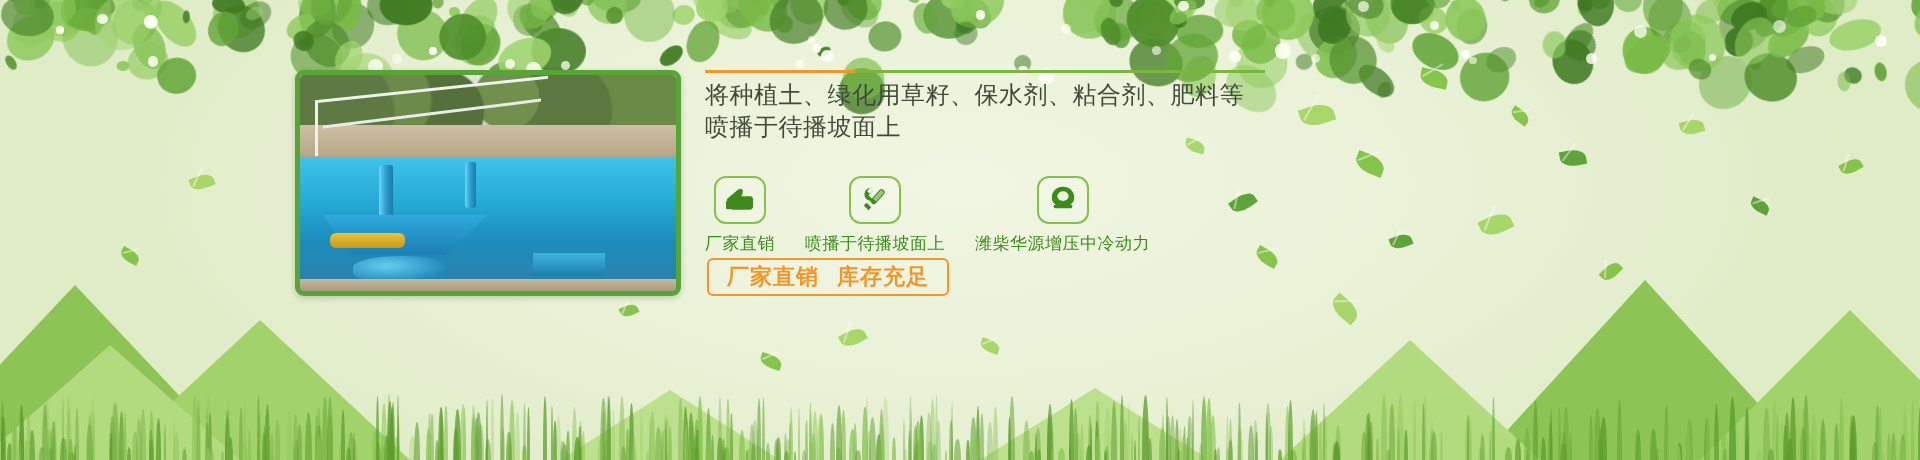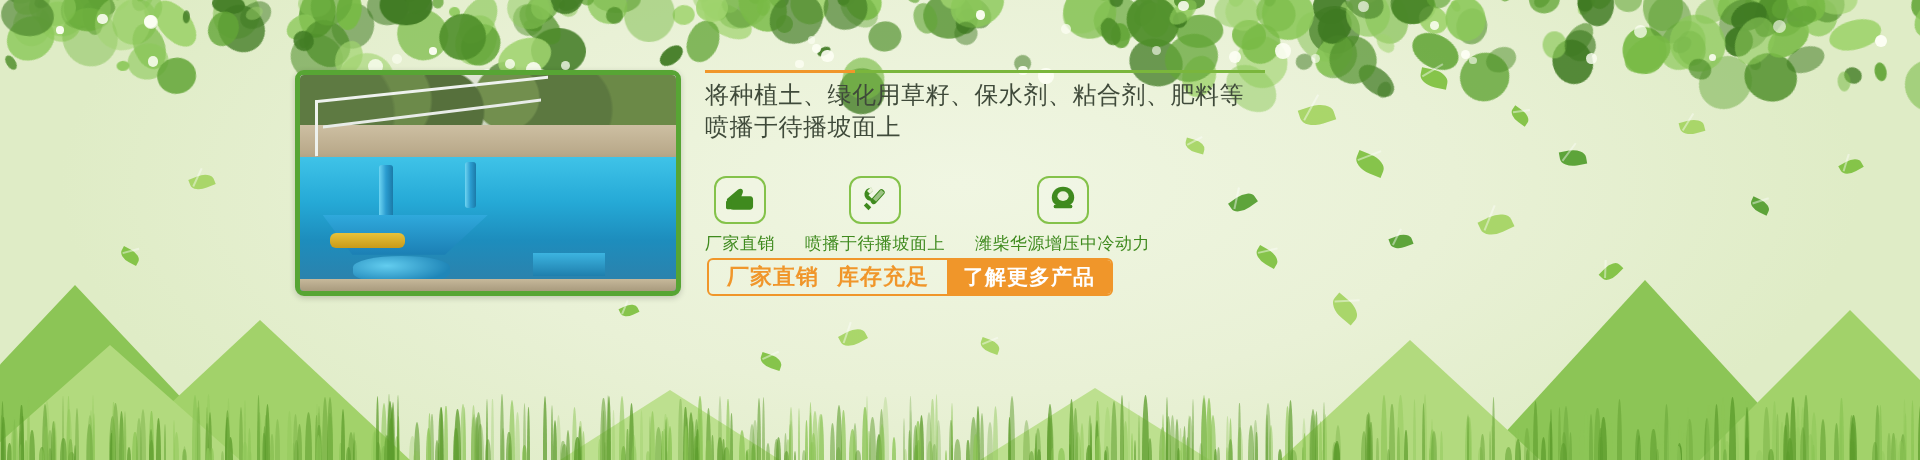--- a/index.html
+++ b/index.html
@@ -1062,17 +1062,16 @@
       </div>
 
     </div>
 
     <div class="cta">
       <div class="cta-text">
         <span>厂家直销</span>
         <span class="sp"></span>
         <span>库存充足</span>
       </div>
-      <div class="cta-btn">了解更多产品</div>
     </div>
 
   </div>
 </div>
 
 </body></html>

